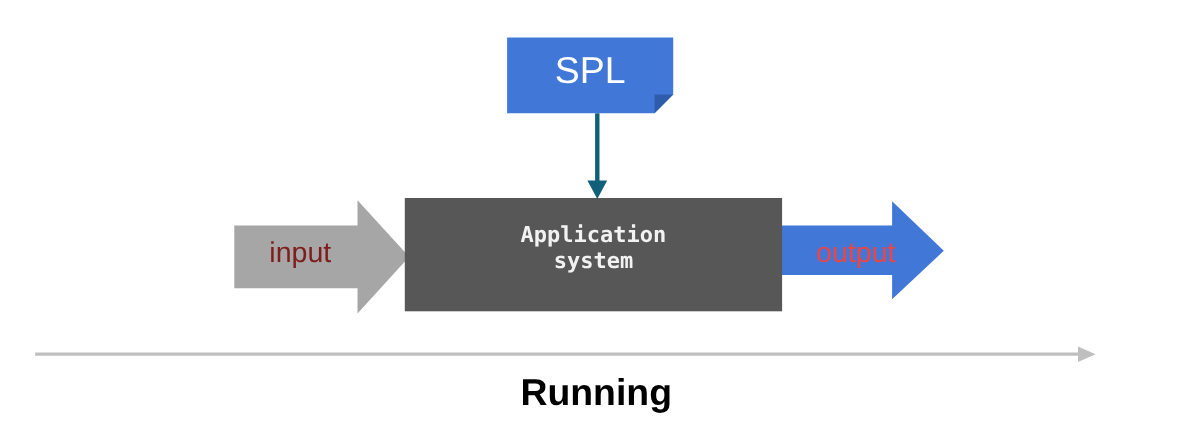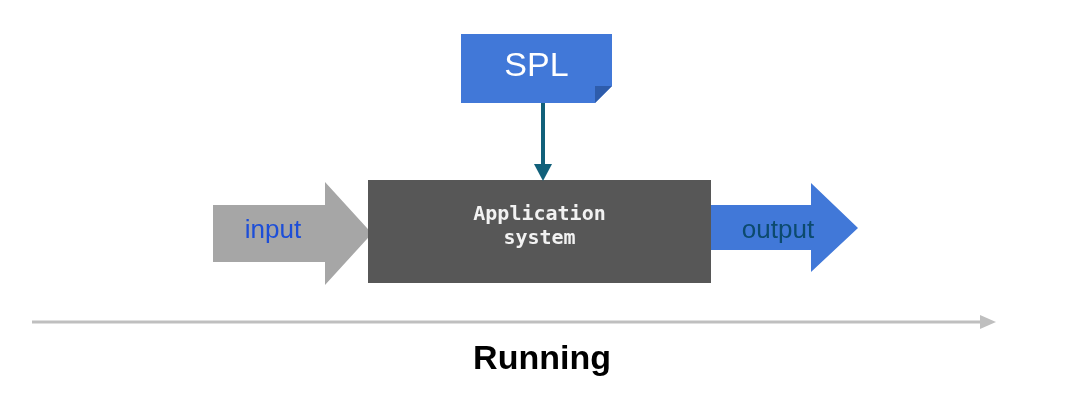--- a/index.html
+++ b/index.html
@@ -54,30 +54,30 @@
     color: #f2f2f2;
     font-family: "DejaVu Sans Mono", "Liberation Mono", monospace;
   }
 
   
   .input-label {
     left: 213px;
     top: 214px;
     width: 120px;
     font-size: 26px;
-    color: #1d4ed8;
+    color: #7f1d1d;
   }
 
   
   .output-label {
     left: 711px;
     top: 214px;
     width: 134px;
     font-size: 26px;
-    color: #0c4a6e;
+    color: #ef4444;
   }
 
   
   .running-label {
     left: 342px;
     top: 337px;
     width: 400px;
     font-size: 34px;
     color: #000000;
     font-weight: bold;

